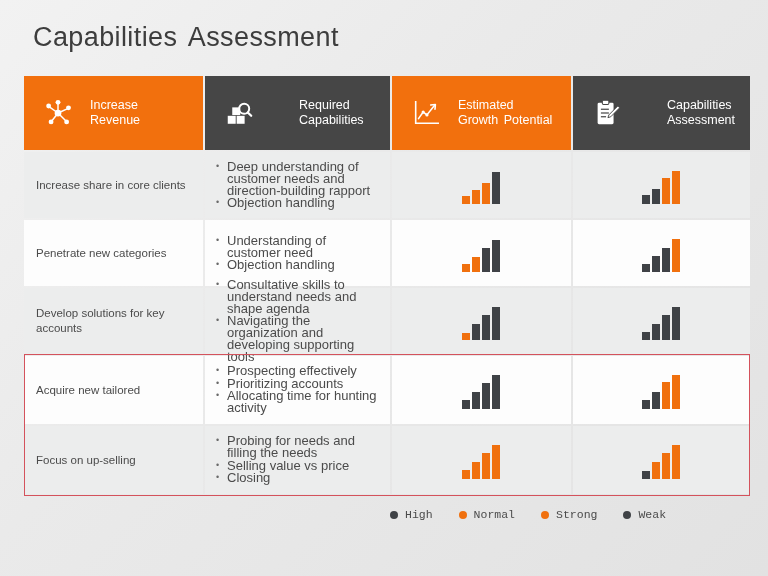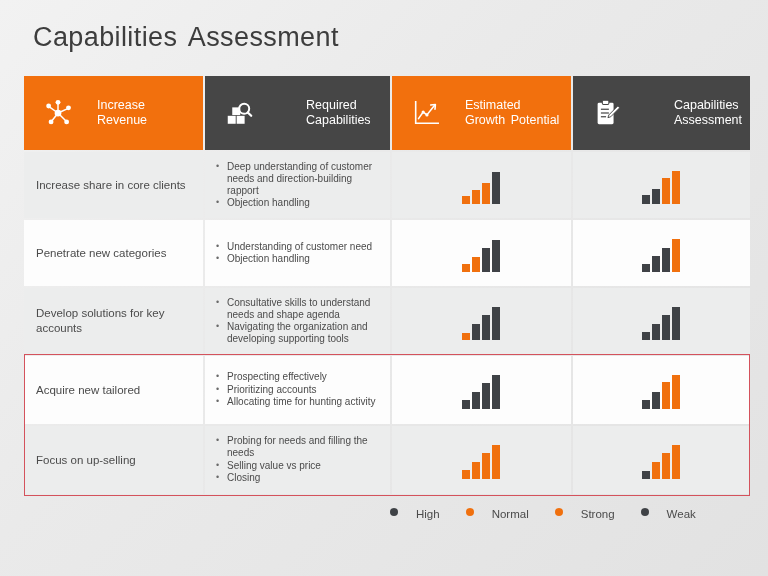--- a/index.html
+++ b/index.html
@@ -46,39 +46,38 @@
   .c2 { width: 186px; }
   .c3 { width: 180px; }
   .c4 { width: 178px; }
   .hdr-icon { width: 40px; flex: 0 0 40px; display: flex; align-items: center; justify-content: center; }
   .hdr-label {
     color: #ffffff;
     font-size: 12.5px;
     line-height: 15px;
     white-space: pre-line;
     word-spacing: 2px;
-    margin-left: 7px;
   }
 
   
   .body-row { display: flex; gap: 2px; margin-top: 2px; }
   .cell { height: 66px; display: flex; align-items: center; }
   .cell.grey  { background: #eceded; }
   .cell.white { background: #fdfdfd; }
   .cell.tall  { height: 68px; }
 
   .rowlabel {
     padding: 0 14px 0 12px;
     font-size: 11.5px;
     line-height: 15px;
     color: #4b4b4b;
   }
   .bullets {
     padding: 0 8px 0 10px;
-    font-size: 10px;
+    font-size: 13px;
     line-height: 12px;
     color: #4b4b4b;
   }
   .bullets ul { list-style: none; }
   .bullets li { position: relative; padding-left: 12px; margin-bottom: 0.5px; }
   .bullets li:before {
     content: "•";
     position: absolute;
     left: 1px;
     top: -1px;
@@ -105,21 +104,21 @@
   .legend {
     position: absolute;
     left: 390px;
     top: 508px;
     display: flex;
     align-items: center;
     gap: 26px;
     font-size: 11.5px;
     color: #4b4b4b;
   }
-  .legend-item { display: flex; align-items: flex-start; gap: 18px; }
+  .legend-item { display: flex; align-items: center; gap: 7px; font-family: Liberation Mono, monospace; }
   .legend-dot { width: 8px; height: 8px; border-radius: 50%; display: inline-block; }
 
   .footnote {
     position: absolute;
     left: 0;
     right: 0;
     top: 539px;
     text-align: center;
     font-size: 9.5px;
     font-style: italic;

